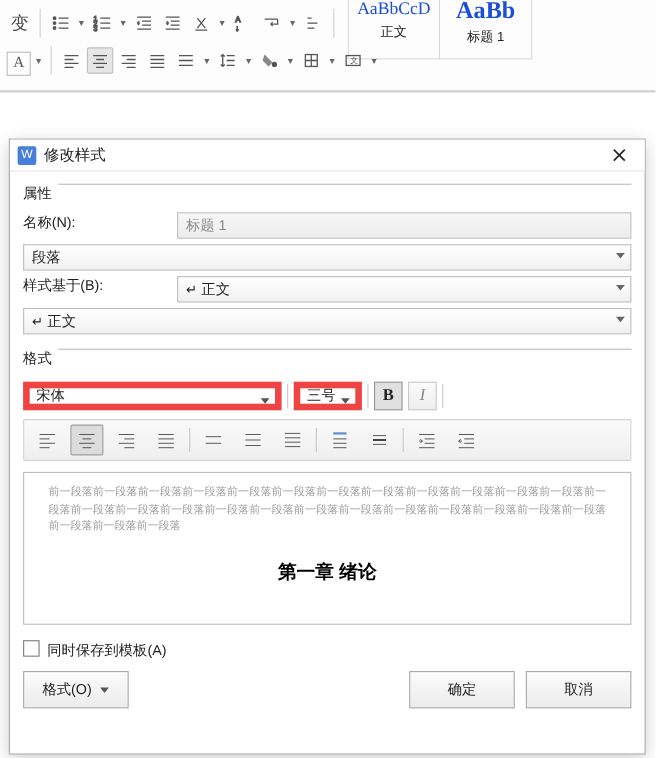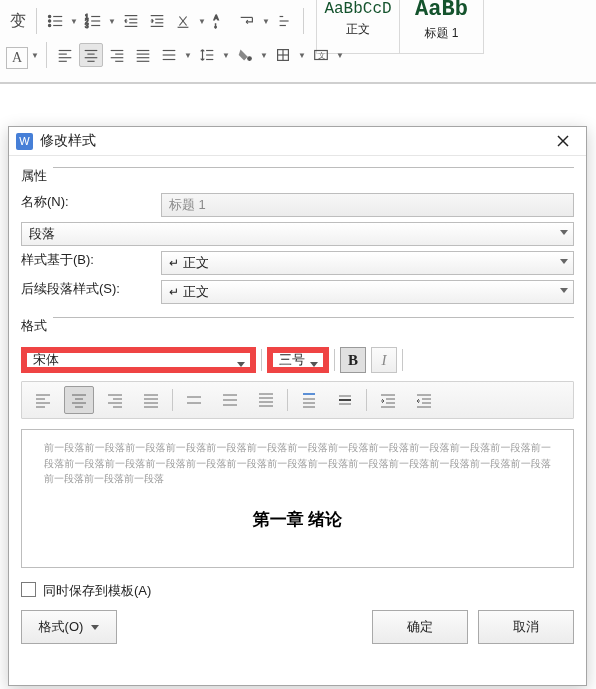--- a/index.html
+++ b/index.html
@@ -8,21 +8,21 @@
   
   .ribbon{height:84px;background:#fdfdfd;border-bottom:2px solid #cfcfcf;display:flex;flex-direction:column;padding:4px 6px 0 6px}
   .rrow{display:flex;align-items:center;gap:2px;height:34px}
   .rbtn{width:24px;height:24px;border:1px solid transparent;display:flex;align-items:center;justify-content:center;font-size:16px;color:#444;border-radius:2px}
   .rbtn.sel{background:#e6e6e6;border-color:#bfbfbf}
   .rbtn svg{width:18px;height:18px;stroke:#555;fill:none;stroke-width:1.3}
   .rdrop{width:10px;height:24px;display:flex;align-items:center;justify-content:center;font-size:8px;color:#666}
   .rsep{width:1px;height:26px;background:#d0d0d0;margin:0 4px}
   .styles{display:flex;gap:0;border-left:0px;margin-left:6px}
   .stybox{width:84px;height:70px;border:1px solid #d9d9d9;display:flex;flex-direction:column;align-items:center;justify-content:center;padding:2px;margin-top:-4px}
-  .styprev{font-family:Liberation Mono, monospace;color:#14532d}
+  .styprev{font-family:Liberation Serif, serif;color:#1d4ed8}
   .stylbl{font-size:12px;margin-top:3px}
   .hotA{width:22px;height:22px;border:1px solid #bdbdbd;display:flex;align-items:center;justify-content:center;font-family:"Times New Roman",serif;font-size:14px;color:#555;margin-top:6px}
   
   .dlg{position:absolute;left:8px;top:126px;width:579px;height:560px;background:#fff;border:1px solid #a5a5a5;box-shadow:0 4px 16px rgba(0,0,0,.2)}
   .titlebar{height:29px;background:#fff;display:flex;align-items:center;padding:0 6px 0 7px;border-bottom:1px solid #e6e6e6}
   .wicon{width:17px;height:17px;background:#467fd7;color:#fff;font-size:11px;display:flex;align-items:center;justify-content:center;border-radius:2px;margin-right:7px}
   .title{font-size:14px;flex:1}
   .closeb{width:34px;height:27px;display:flex;align-items:center;justify-content:center}
   .closeb svg{width:12px;height:12px;stroke:#222;stroke-width:1.5}
   .body{padding:11px 12px 12px 12px}
@@ -263,21 +263,20 @@
           </div>
         <div class="row">
             <label>样式基于(B):</label>
           <div class="combo">
               <span class="ret">↵</span>
               <span>正文</span>
               <div class="caret"></div>
             </div>
           </div>
         <div class="row">
-            <label>后续段落样式(S):</label>
           <div class="combo">
               <span class="ret">↵</span>
               <span>正文</span>
               <div class="caret"></div>
             </div>
           </div>
       </div>
 
       <div class="grp">
         <div class="ghdr">

